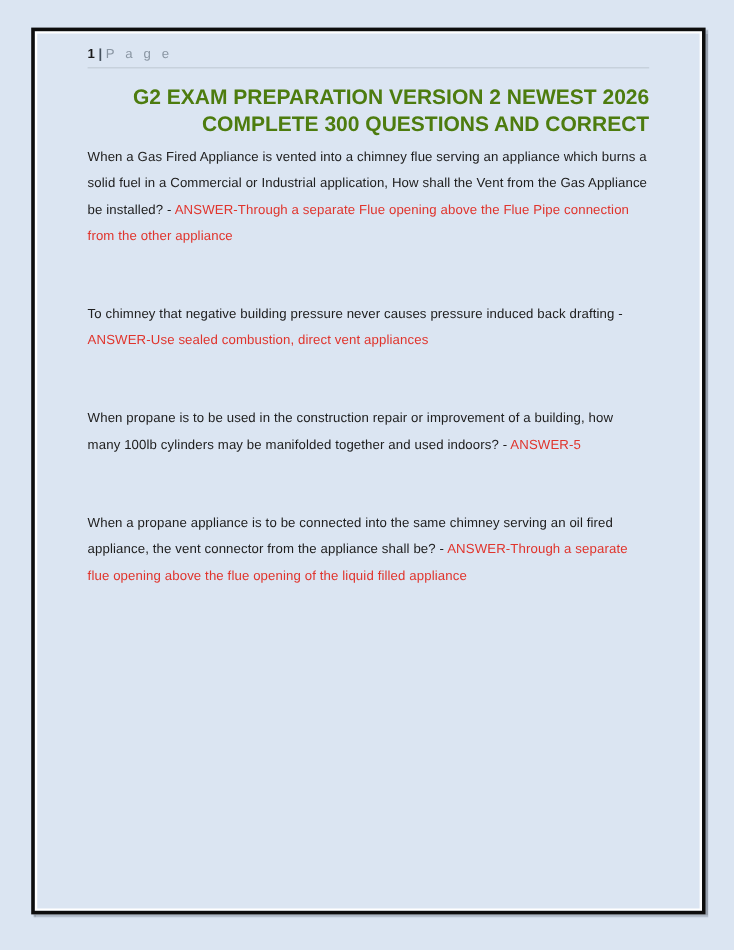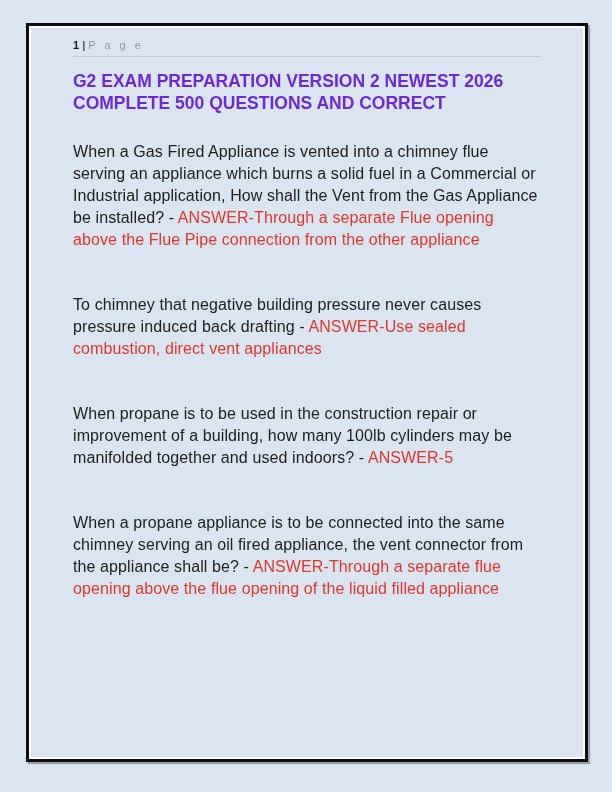--- a/index.html
+++ b/index.html
@@ -47,29 +47,29 @@
     color: #8a96a3;
     letter-spacing: 3px;
   }
   .header-divider {
     border: 0;
     border-bottom: 1px solid #c3ccd6;
     margin: 4px 0 0 0;
   }
   .doc-title {
     margin-top: 13px;
-    text-align: left;
+    text-align: right;
     font-weight: bold;
     font-size: 17.5px;
     line-height: 22px;
-    color: #6d28d9;
+    color: #4d7c0f;
   }
   .qa {
-    margin: 27px 0 0 0;
-    font-size: 16px;
+    margin: 6px 0 0 0;
+    font-size: 11px;
     line-height: 22px;
     color: #202020;
     letter-spacing: 0.1px;
   }
   .qa + .qa {
     margin-top: 43px;
   }
   .answer {
     color: #e0342c;
   }
@@ -83,21 +83,21 @@
 
       <div class="page-header">
         <span class="page-number">1</span>
         <span class="header-pipe">|</span>
         <span class="page-word">P a g e</span>
       </div>
       <hr class="header-divider">
 
       <div class="doc-title">
         <div>G2 EXAM PREPARATION VERSION 2 NEWEST 2026</div>
-        <div>COMPLETE 500 QUESTIONS AND CORRECT</div>
+        <div>COMPLETE 300 QUESTIONS AND CORRECT</div>
       </div>
 
       <p class="qa"><span>When a Gas Fired Appliance is vented into a chimney flue serving an appliance which burns a solid fuel in a Commercial or Industrial application, How shall the Vent from the Gas Appliance be installed? - </span><span class="answer">ANSWER-Through a separate Flue opening above the Flue Pipe connection from the other appliance</span></p>
 
       <p class="qa"><span>To chimney that negative building pressure never causes pressure induced back drafting - </span><span class="answer">ANSWER-Use sealed combustion, direct vent appliances</span></p>
 
       <p class="qa"><span>When propane is to be used in the construction repair or improvement of a building, how many 100lb cylinders may be manifolded together and used indoors? - </span><span class="answer">ANSWER-5</span></p>
 
       <p class="qa"><span>When a propane appliance is to be connected into the same chimney serving an oil fired appliance, the vent connector from the appliance shall be? - </span><span class="answer">ANSWER-Through a separate flue opening above the flue opening of the liquid filled appliance</span></p>
 

